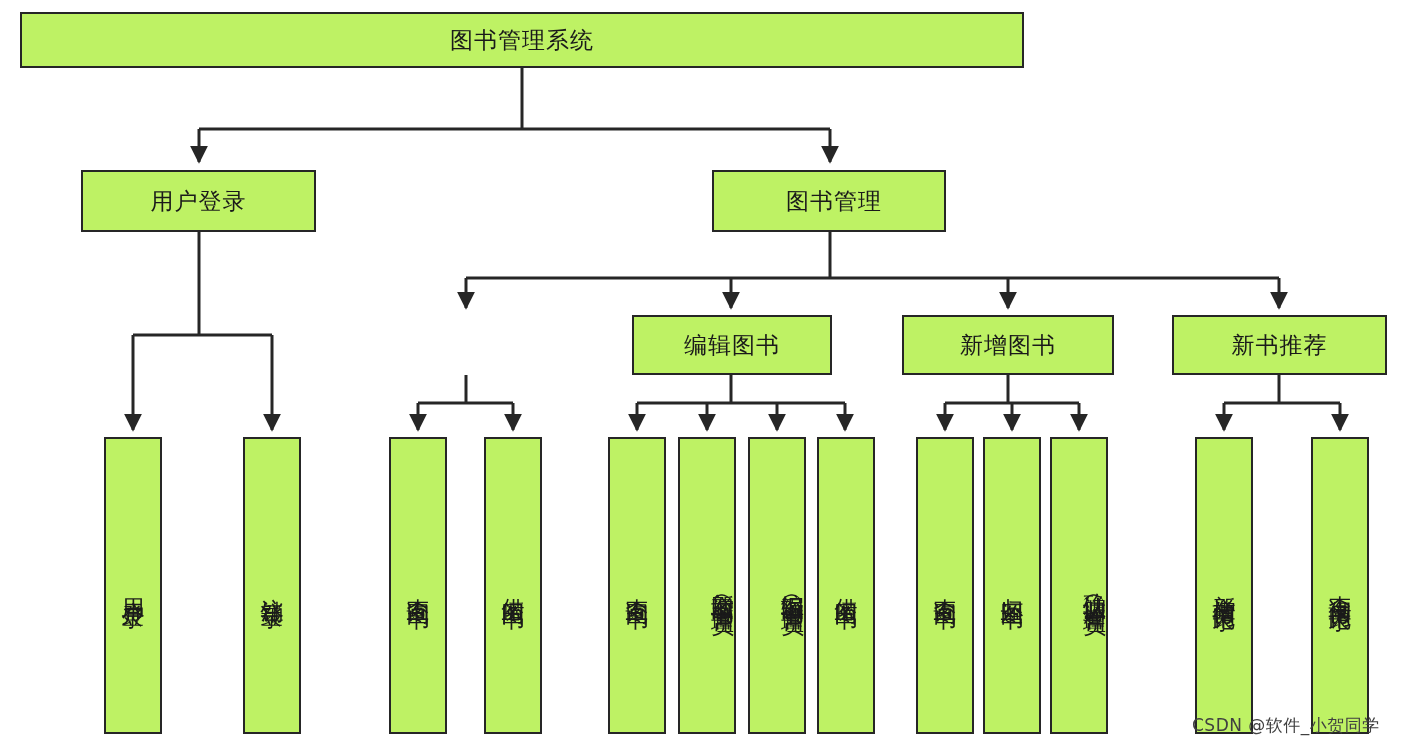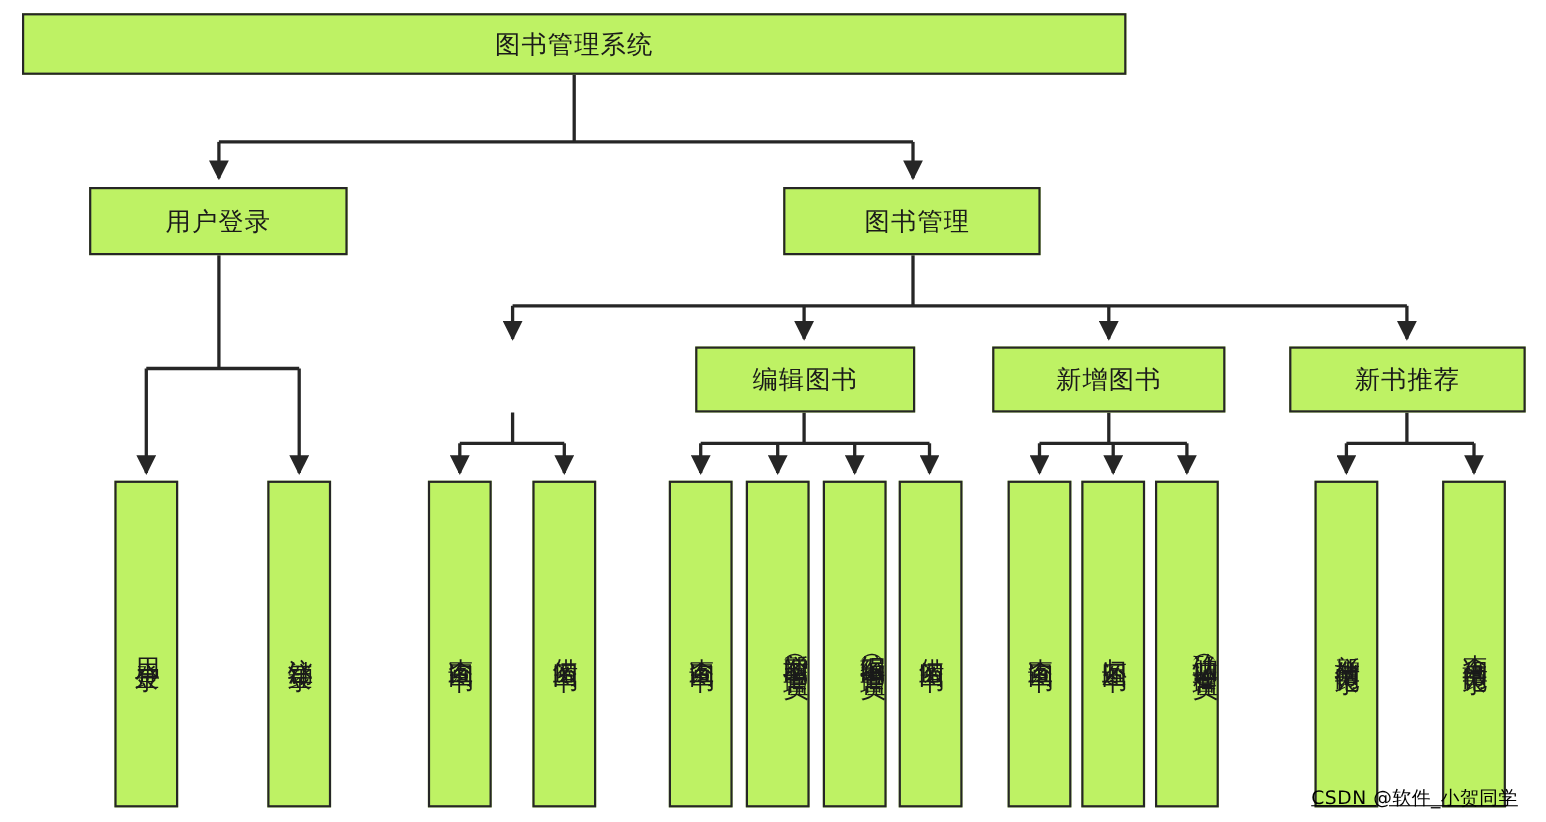--- a/index.html
+++ b/index.html
@@ -29,25 +29,24 @@
     letter-spacing:3px;
     line-height:1;
     padding-top:6px;
     align-items:flex-start;
     justify-content:center;
   }
   .node.v.top{ align-items:flex-start; }
   .node.v.mid{ align-items:center; padding-top:0; }
   .wm{
     position:absolute;
-    color:#000000;
+    color:#404040;
     font-size:17px;
     white-space:nowrap;
     letter-spacing:0.5px;
-    text-decoration:underline;
   }
 </style>
 </head>
 <body>
 
 <div id="diagram">
 
   <svg class="edges" viewBox="0 0 1405 747" width="1405" height="747" xmlns="http://www.w3.org/2000/svg">
     <defs>
       <marker id="arrow" viewBox="0 0 10 10" refX="9" refY="5" markerWidth="6" markerHeight="6" orient="auto-start-reverse">

